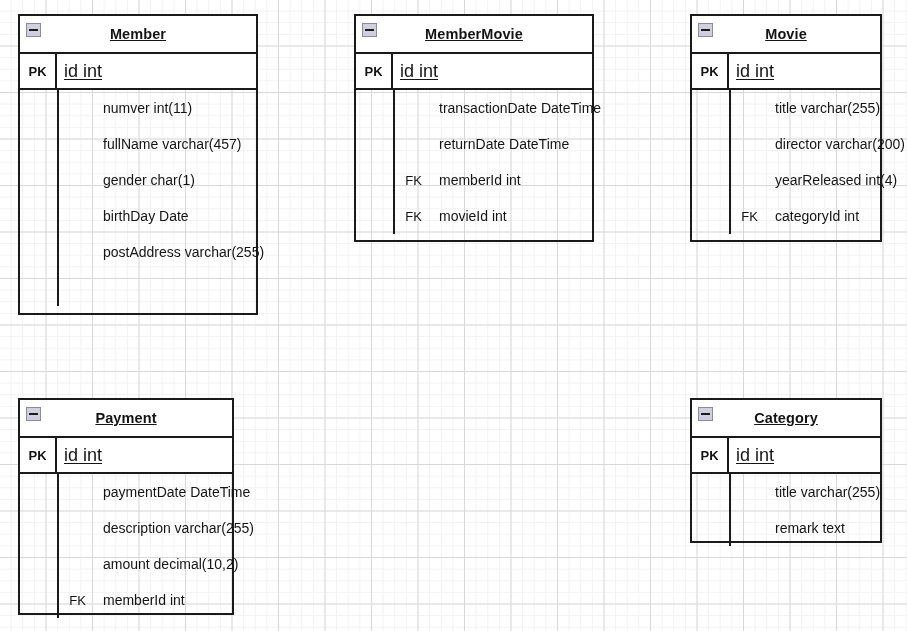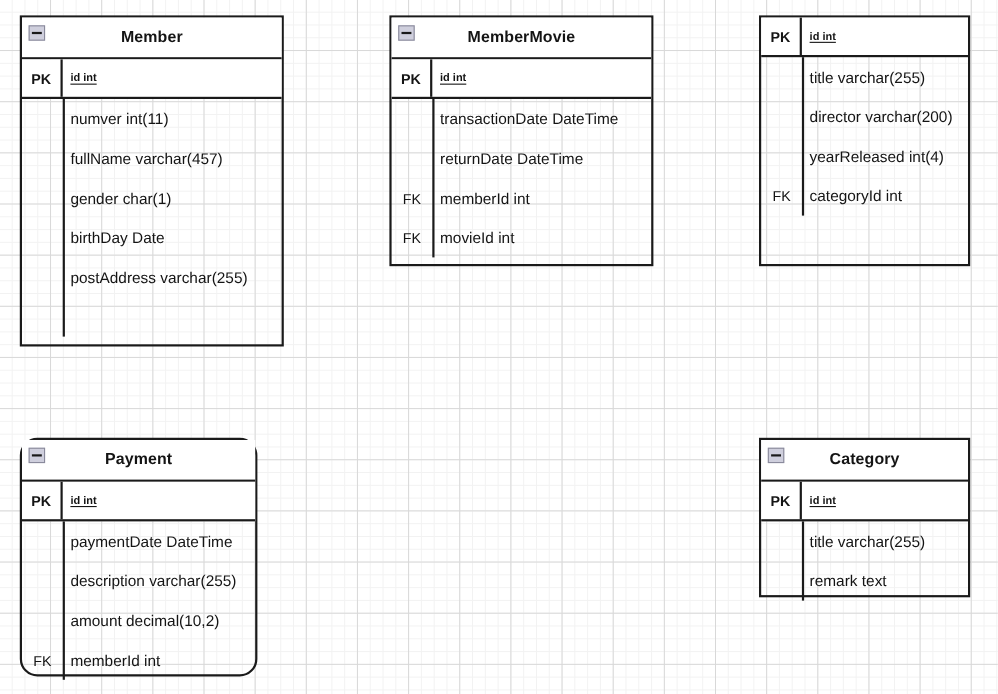--- a/index.html
+++ b/index.html
@@ -57,20 +57,21 @@
     background:#1a1a1a;
   }
   .ent-title {
     display:flex;
     align-items:center;
     justify-content:center;
     height:100%;
     font-size:14.5px;
     font-weight:bold;
     letter-spacing:0.1px;
+    text-decoration:underline;
   }
 
   
   .ent-pk-band {
     position:relative;
     height:36px;
     background:#ffffff;
     border-bottom:2px solid #1a1a1a;
     box-sizing:border-box;
   }
@@ -80,22 +81,22 @@
     width:37px;
     border-right:2px solid #1a1a1a;
     box-sizing:border-box;
     display:flex; align-items:center; justify-content:center;
     font-size:13px; font-weight:bold;
   }
   .ent-pk-band .pk-name {
     position:absolute;
     left:44px; top:0; bottom:0;
     display:flex; align-items:center;
-    font-size:10px;
-    font-weight:bold;
+    font-size:18px;
+    font-weight:normal;
     text-decoration:underline;
     text-underline-offset:2px;
   }
 
   
   .ent-body {
     position:relative;
     background:transparent;
   }
   .body-divider {
@@ -103,20 +104,21 @@
     left:37px;
     top:0;
     width:2px;
     background:#1a1a1a;
   }
   .attr-row {
     position:relative;
     height:36px;
     display:flex;
     align-items:center;
+    padding-left:39px;
   }
   .attr-key {
     width:37px;
     flex:0 0 37px;
     text-align:center;
     font-size:13px;
     color:#141414;
   }
   .attr-name {
     padding-left:7px;
@@ -185,20 +187,24 @@
           <div class="attr-key">FK</div>
           <div class="attr-name">memberId int</div>
         </div>
         <div class="attr-row">
           <div class="attr-key">FK</div>
           <div class="attr-name">movieId int</div>
         </div>
       </div>
     </div>
     <div class="entity" style="left: 690px; top: 14px; width: 192px; height: 228px;">
+      <div class="ent-title-band">
+        <div class="collapse-icon"></div>
+        <div class="ent-title">Movie</div>
+      </div>
       <div class="ent-pk-band">
         <div class="key-col">PK</div>
         <div class="pk-name">id int</div>
       </div>
       <div class="ent-body" style="height: 158px;">
         <div class="body-divider" style="height: 144px;"></div>
         <div class="attr-row">
           <div class="attr-key"></div>
           <div class="attr-name">title varchar(255)</div>
         </div>
@@ -209,21 +215,21 @@
         <div class="attr-row">
           <div class="attr-key"></div>
           <div class="attr-name">yearReleased int(4)</div>
         </div>
         <div class="attr-row">
           <div class="attr-key">FK</div>
           <div class="attr-name">categoryId int</div>
         </div>
       </div>
     </div>
-    <div class="entity" style="left: 18px; top: 398px; width: 216px; height: 217px; border-radius: 16px;">
+    <div class="entity" style="left: 18px; top: 398px; width: 216px; height: 217px;">
       <div class="ent-title-band">
         <div class="collapse-icon"></div>
         <div class="ent-title">Payment</div>
       </div>
       <div class="ent-pk-band">
         <div class="key-col">PK</div>
         <div class="pk-name">id int</div>
       </div>
       <div class="ent-body" style="height: 148px;">
         <div class="body-divider" style="height: 144px;"></div>

